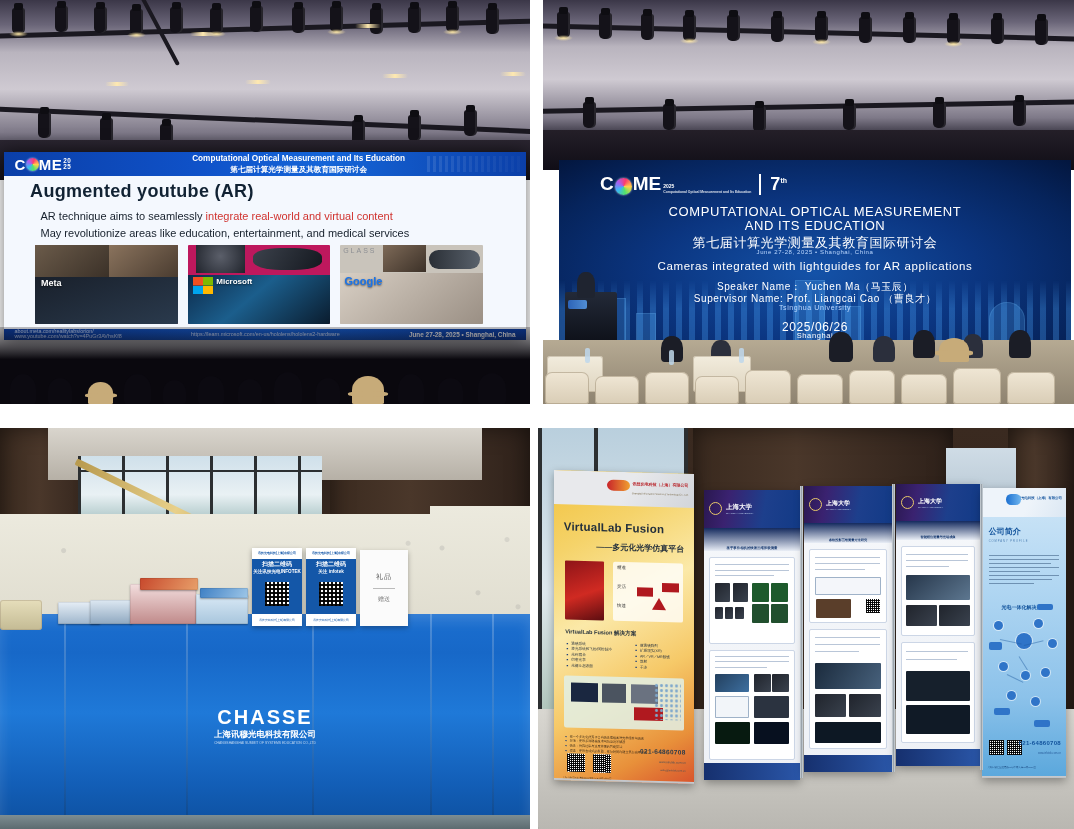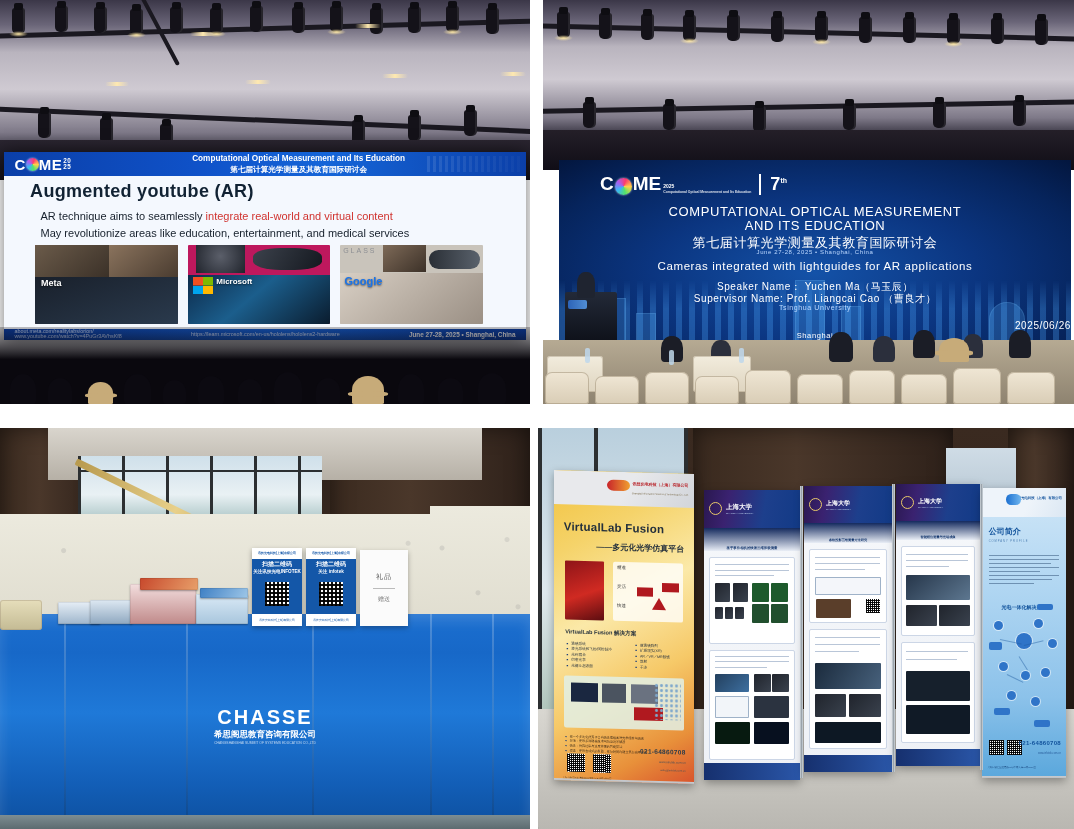--- a/index.html
+++ b/index.html
@@ -427,21 +427,21 @@
       <div class="tr-line" style="top:55%; font-size:11.5px;">Cameras integrated with lightguides for AR applications</div>
       <div class="tr-line" style="top:66%; font-size:10px;">
         <span>Speaker Name：</span>
         <span>Yuchen Ma（马玉辰）</span>
       </div>
       <div class="tr-line" style="top:72.5%; font-size:10px;">
         <span>Supervisor Name:</span>
         <span>Prof. Liangcai Cao  （曹良才）</span>
       </div>
       <div class="tr-line tr-sub" style="top:79%; font-size:7px;">Tsinghua University</div>
-      <div class="tr-line" style="top:88%; font-size:10px;text-align:right;">2025/06/26</div>
+      <div class="tr-line" style="top:88%; font-size:12px;">2025/06/26</div>
       <div class="tr-line" style="top:94%; font-size:7.5px;">Shanghai</div>
     </div>
 
     <div class="podium" style="left:22px; top:292px; width:52px; height:52px;">
       <div class="podium-logo"></div>
     </div>
     <div class="speaker" style="left:34px; top:272px; width:18px; height:26px;"></div>
 
     <div class="lyr" style="left:0; top:340px; width:100%; height:64px; background:linear-gradient(180deg,#b6aa93,#8e8370);"></div>
     <div class="person" style="left:118px; top:336px; width:22px; height:26px;"></div>
@@ -495,21 +495,21 @@
       <div class="fold" style="left:64px;  top:0; height:100%;"></div>
       <div class="fold" style="left:186px; top:0; height:100%;"></div>
       <div class="fold" style="left:312px; top:0; height:100%;"></div>
       <div class="fold" style="left:430px; top:0; height:100%;"></div>
       <div class="fold" style="left:492px; top:0; height:100%;"></div>
 
 
       <div class="logorow" style="top:92px;">
         <div class="logocell">
           <div class="lg-title" style="font-size:20px; letter-spacing:2px;">CHASSE</div>
-          <div class="lg-sub" style="font-size:8.5px;">希思阁思教育咨询有限公司</div>
+          <div class="lg-sub" style="font-size:8.5px;">上海讯穆光电科技有限公司</div>
           <div class="lg-tiny" style="font-size:3.4px;">CHANGSHANGHAI SUMMIT OF SYSTEMS EDUCATION CO.,LTD</div>
         </div>
       </div>
     </div>
 
     <div class="stack" style="left:58px;  top:174px; width:42px; height:22px; background:linear-gradient(180deg,#e6eef6,#9fb6cc);"></div>
     <div class="stack" style="left:90px;  top:172px; width:42px; height:24px; background:linear-gradient(180deg,#dde8f2,#8fa8c0);"></div>
     <div class="stack" style="left:130px; top:156px; width:66px; height:40px; background:linear-gradient(180deg,#f3dede,#c08a8a);"></div>
     <div class="stack" style="left:140px; top:150px; width:58px; height:12px; background:linear-gradient(120deg,#c7482c,#e8a06a);"></div>
     <div class="stack" style="left:196px; top:166px; width:52px; height:30px; background:linear-gradient(180deg,#dbeaf6,#a8c6dd);"></div>

